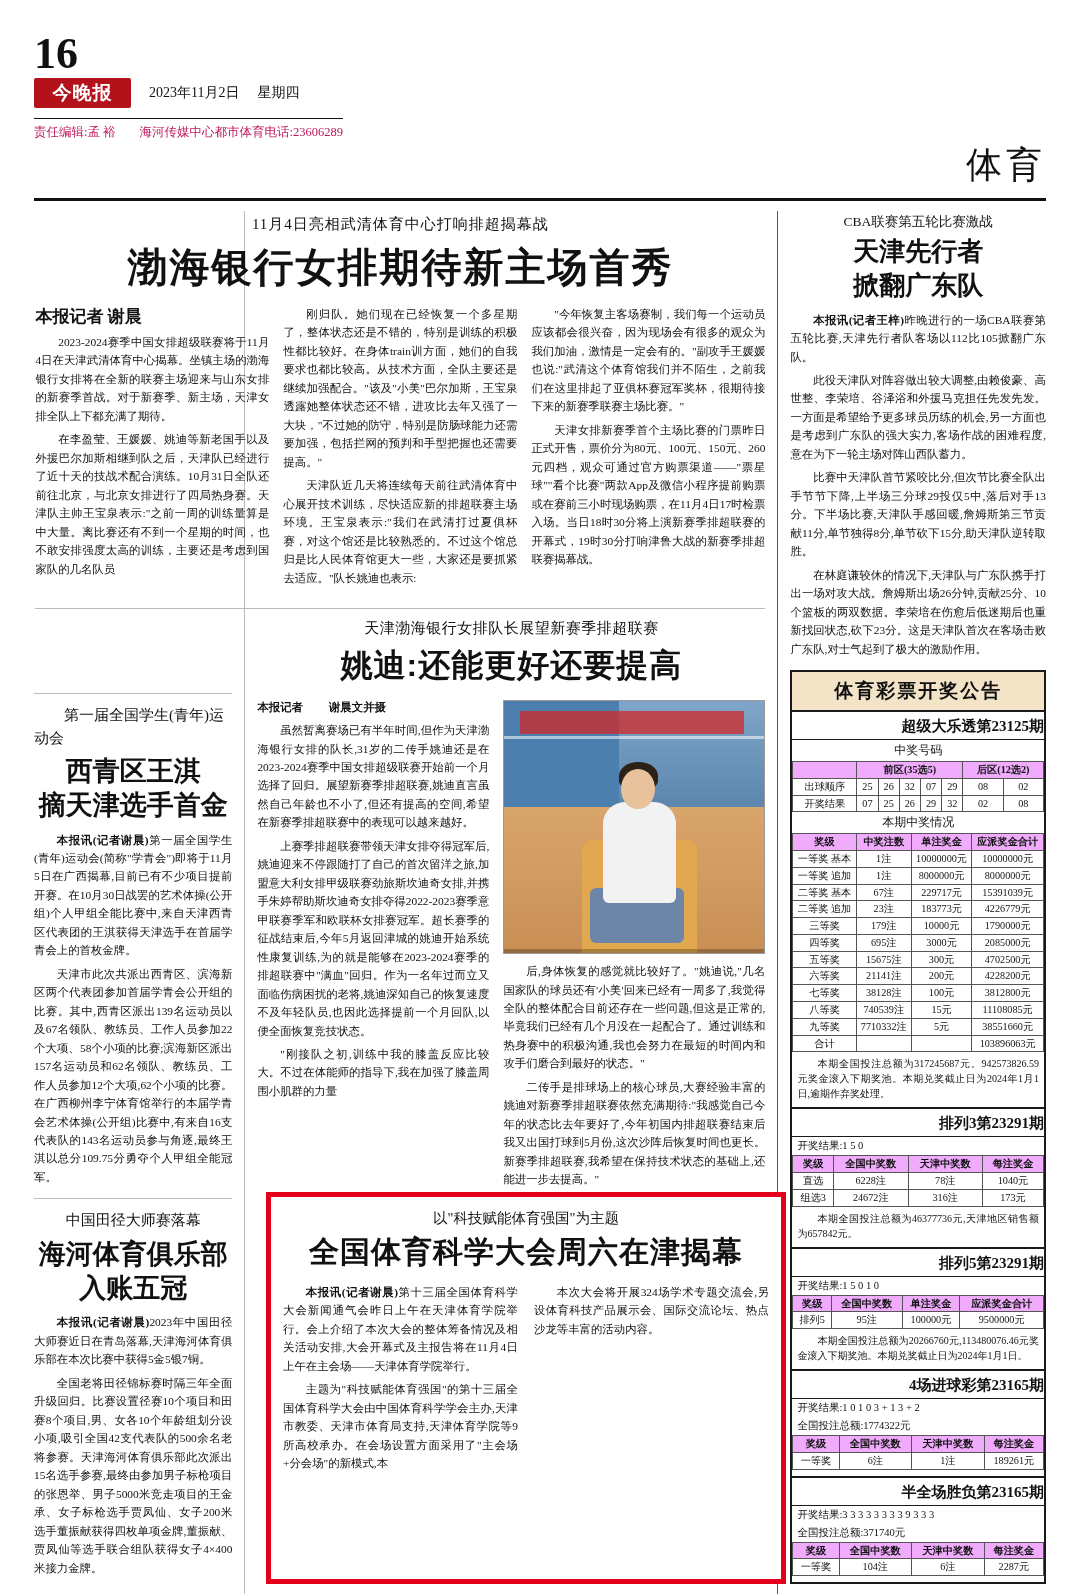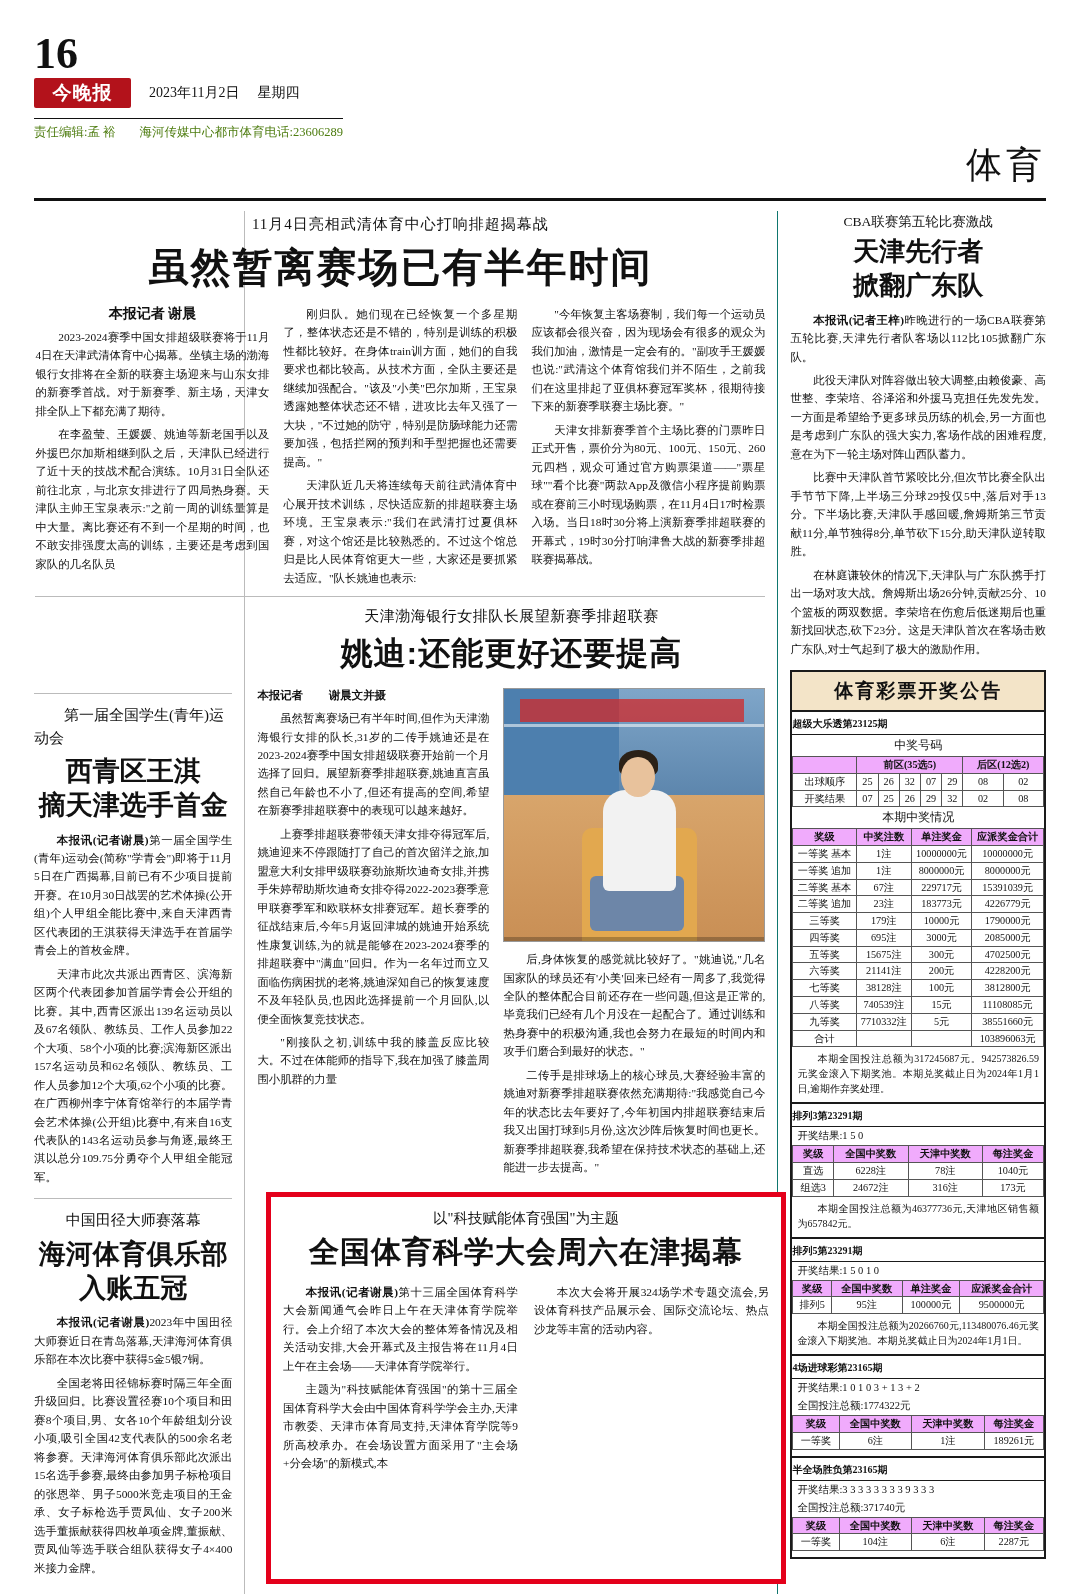--- a/index.html
+++ b/index.html
@@ -7,37 +7,37 @@
   .page{position:relative;width:1080px;height:1594px;background:#fff;box-sizing:border-box;padding:26px 34px 10px 34px;}
 
   
   .masthead{display:flex;align-items:flex-start;border-bottom:3px solid #111;padding-bottom:6px;flex-direction:column;}
   .page-num{font-size:44px;font-weight:bold;line-height:1;font-family:"Liberation Serif",serif;padding-right:14px;padding-top:6px;}
   .mast-mid{flex:1;padding-top:2px;}
   .mast-top{display:flex;align-items:center;gap:18px;font-size:14px;}
   .logo{width:97px;height:30px;background:#b3121b;color:#fff;font-weight:bold;font-size:19px;letter-spacing:1px;display:flex;align-items:center;justify-content:center;border-radius:2px;}
   .mast-date{font-size:14px;color:#111;}
   .mast-week{font-size:14px;color:#111;}
-  .mast-bottom{display:flex;gap:24px;font-size:12.5px;color:#4d7c0f;margin-top:10px;border-top:1px solid #111;padding-top:5px;}
+  .mast-bottom{display:flex;gap:24px;font-size:12.5px;color:#be185d;margin-top:10px;border-top:1px solid #111;padding-top:5px;}
   .section-name{font-size:36px;font-weight:normal;letter-spacing:4px;align-self:flex-end;padding-bottom:2px;}
 
   
   .content{display:flex;margin-top:10px;height:1470px;}
   .col-left{width:208px;padding-right:12px;border-right:1px solid #bbb;}
   .col-mid{width:508px;padding:0 12px;}
   .col-right{width:268px;padding-left:12px;border-left:1px solid #0f766e;}
 
   .headline-small{font-size:15px;text-align:center;letter-spacing:1px;margin:4px 0 6px 0;}
   .headline-huge{font-size:40px;font-weight:bold;text-align:center;letter-spacing:2px;margin:2px 0 10px 0;font-family:"Liberation Sans",sans-serif;}
-  .topblock{border-bottom:1px solid #bbb;padding-bottom:4px;}
+  .topblock{border-bottom:1px solid #bbb;padding-bottom:16px;}
 
   .three-col{display:flex;gap:14px;}
   .three-col .c{flex:1;}
   p.t{font-size:11.4px;line-height:1.62;text-align:justify;margin:0 0 5px 0;text-indent:2em;}
-  p.byline{font-size:14px;font-weight:bold;margin:0 0 5px 0;text-indent:0;text-align:center;}
+  p.byline{font-size:17px;font-weight:bold;margin:0 0 5px 0;text-indent:0;}
   .byline-row{font-size:11.4px;margin:0 0 6px 0;display:flex;gap:26px;font-weight:bold;}
 
   
   .lead-title{font-size:15px;line-height:1.5;margin:10px 0 4px 0;text-indent:2em;}
   .big-title{font-size:27px;font-weight:bold;text-align:center;line-height:1.25;margin:6px 0 8px 0;font-family:"Liberation Sans",sans-serif;}
   .sep{border-top:1px solid #bbb;margin:12px 0 6px 0;}
 
   
   .mid-kicker{font-size:15px;text-align:center;margin:10px 0 6px 0;letter-spacing:0.5px;}
   .mid-title{font-size:32px;font-weight:bold;text-align:center;margin:4px 0 12px 0;font-family:"Liberation Sans",sans-serif;letter-spacing:1px;}
@@ -54,21 +54,21 @@
   .photo .jeans{position:absolute;left:33%;top:74%;width:36%;height:22%;background:#6d86a8;border-radius:6px;}
   .photo .caption{position:absolute;left:0;bottom:0;width:100%;font-size:10px;color:#fff;padding:2px 4px;box-sizing:border-box;background:rgba(0,0,0,.25);}
 
   
   .r-kicker{font-size:13.5px;text-align:center;margin:2px 0 4px 0;}
   .r-title{font-size:26px;font-weight:bold;text-align:center;line-height:1.3;margin:2px 0 8px 0;font-family:"Liberation Sans",sans-serif;}
 
   
   .lot-wrap{border:2px solid #1a1a1a;margin-top:12px;padding:0 0 6px 0;}
   .lot-head{background:#f3e4c8;text-align:center;font-size:19px;font-weight:bold;padding:6px 0;border-bottom:2px solid #1a1a1a;letter-spacing:2px;}
-  .lot-sub{text-align:left;font-size:10px;font-weight:bold;padding:5px 0 3px 0;border-bottom:1px solid #1a1a1a;}
+  .lot-sub{text-align:right;font-size:15px;font-weight:bold;padding:5px 0 3px 0;border-bottom:1px solid #1a1a1a;}
   .lot-mini{text-align:center;font-size:12px;padding:2px 0;}
   table.lt{width:100%;border-collapse:collapse;font-size:10.2px;}
   table.lt th,table.lt td{border:1px solid #555;padding:1px 2px;text-align:center;line-height:1.35;}
   table.lt th{font-weight:bold;background:#f0abfc;}
   .lot-note{font-size:10px;line-height:1.5;padding:4px 5px 0 5px;text-align:justify;text-indent:2em;}
   .lot-line{font-size:10.5px;padding:2px 5px;}
   .lot-div{border-top:2px solid #1a1a1a;margin:6px 0 0 0;}
 
   
   .redbox{position:absolute;left:266px;top:1192px;width:520px;height:392px;border:5px solid #e4001b;box-sizing:border-box;padding:10px 12px;background:#fff;}
@@ -116,21 +116,21 @@
       <div class="big-title" style="white-space:pre-line">海河体育俱乐部
 入账五冠</div>
       <p class="t"><b>本报讯(记者谢晨)</b><span>2023年中国田径大师赛近日在青岛落幕,天津海河体育俱乐部在本次比赛中获得5金5银7铜。</span></p>
       <p class="t">全国老将田径锦标赛时隔三年全面升级回归。比赛设置径赛10个项目和田赛8个项目,男、女各10个年龄组划分设小项,吸引全国42支代表队的500余名老将参赛。天津海河体育俱乐部此次派出15名选手参赛,最终由参加男子标枪项目的张恩举、男子5000米竞走项目的王金承、女子标枪选手贾凤仙、女子200米选手董振献获得四枚单项金牌,董振献、贾凤仙等选手联合组队获得女子4×400米接力金牌。</p>
     </div>
 
     <div class="col-mid">
 
       <div class="topblock" style="margin-left:-222px;width:730px">
         <div class="headline-small">11月4日亮相武清体育中心打响排超揭幕战</div>
-        <div class="headline-huge">虽然暂离赛场已有半年时间</div>
+        <div class="headline-huge">渤海银行女排期待新主场首秀</div>
         <div class="three-col">
           <div class="c">
             <p class="byline">本报记者  谢晨</p>
             <p class="t">2023-2024赛季中国女排超级联赛将于11月4日在天津武清体育中心揭幕。坐镇主场的渤海银行女排将在全新的联赛主场迎来与山东女排的新赛季首战。对于新赛季、新主场，天津女排全队上下都充满了期待。</p>
             <p class="t">在李盈莹、王媛媛、姚迪等新老国手以及外援巴尔加斯相继到队之后，天津队已经进行了近十天的技战术配合演练。10月31日全队还前往北京，与北京女排进行了四局热身赛。天津队主帅王宝泉表示:"之前一周的训练量算是中大量。离比赛还有不到一个星期的时间，也不敢安排强度太高的训练，主要还是考虑到国家队的几名队员</p>
           </div>
           <div class="c">
             <p class="t">刚归队。她们现在已经恢复一个多星期了，整体状态还是不错的，特别是训练的积极性都比较好。在身体train训方面，她们的自我要求也都比较高。从技术方面，全队主要还是继续加强配合。"该及"小美"巴尔加斯，王宝泉透露她整体状态还不错，进攻比去年又强了一大块，"不过她的防守，特别是防肠球能力还需要加强，包括拦网的预判和手型把握也还需要提高。"</p>
             <p class="t">天津队近几天将连续每天前往武清体育中心展开技术训练，尽快适应新的排超联赛主场环境。王宝泉表示:"我们在武清打过夏俱杯赛，对这个馆还是比较熟悉的。不过这个馆总归是比人民体育馆更大一些，大家还是要抓紧去适应。"队长姚迪也表示:</p>
           </div>

